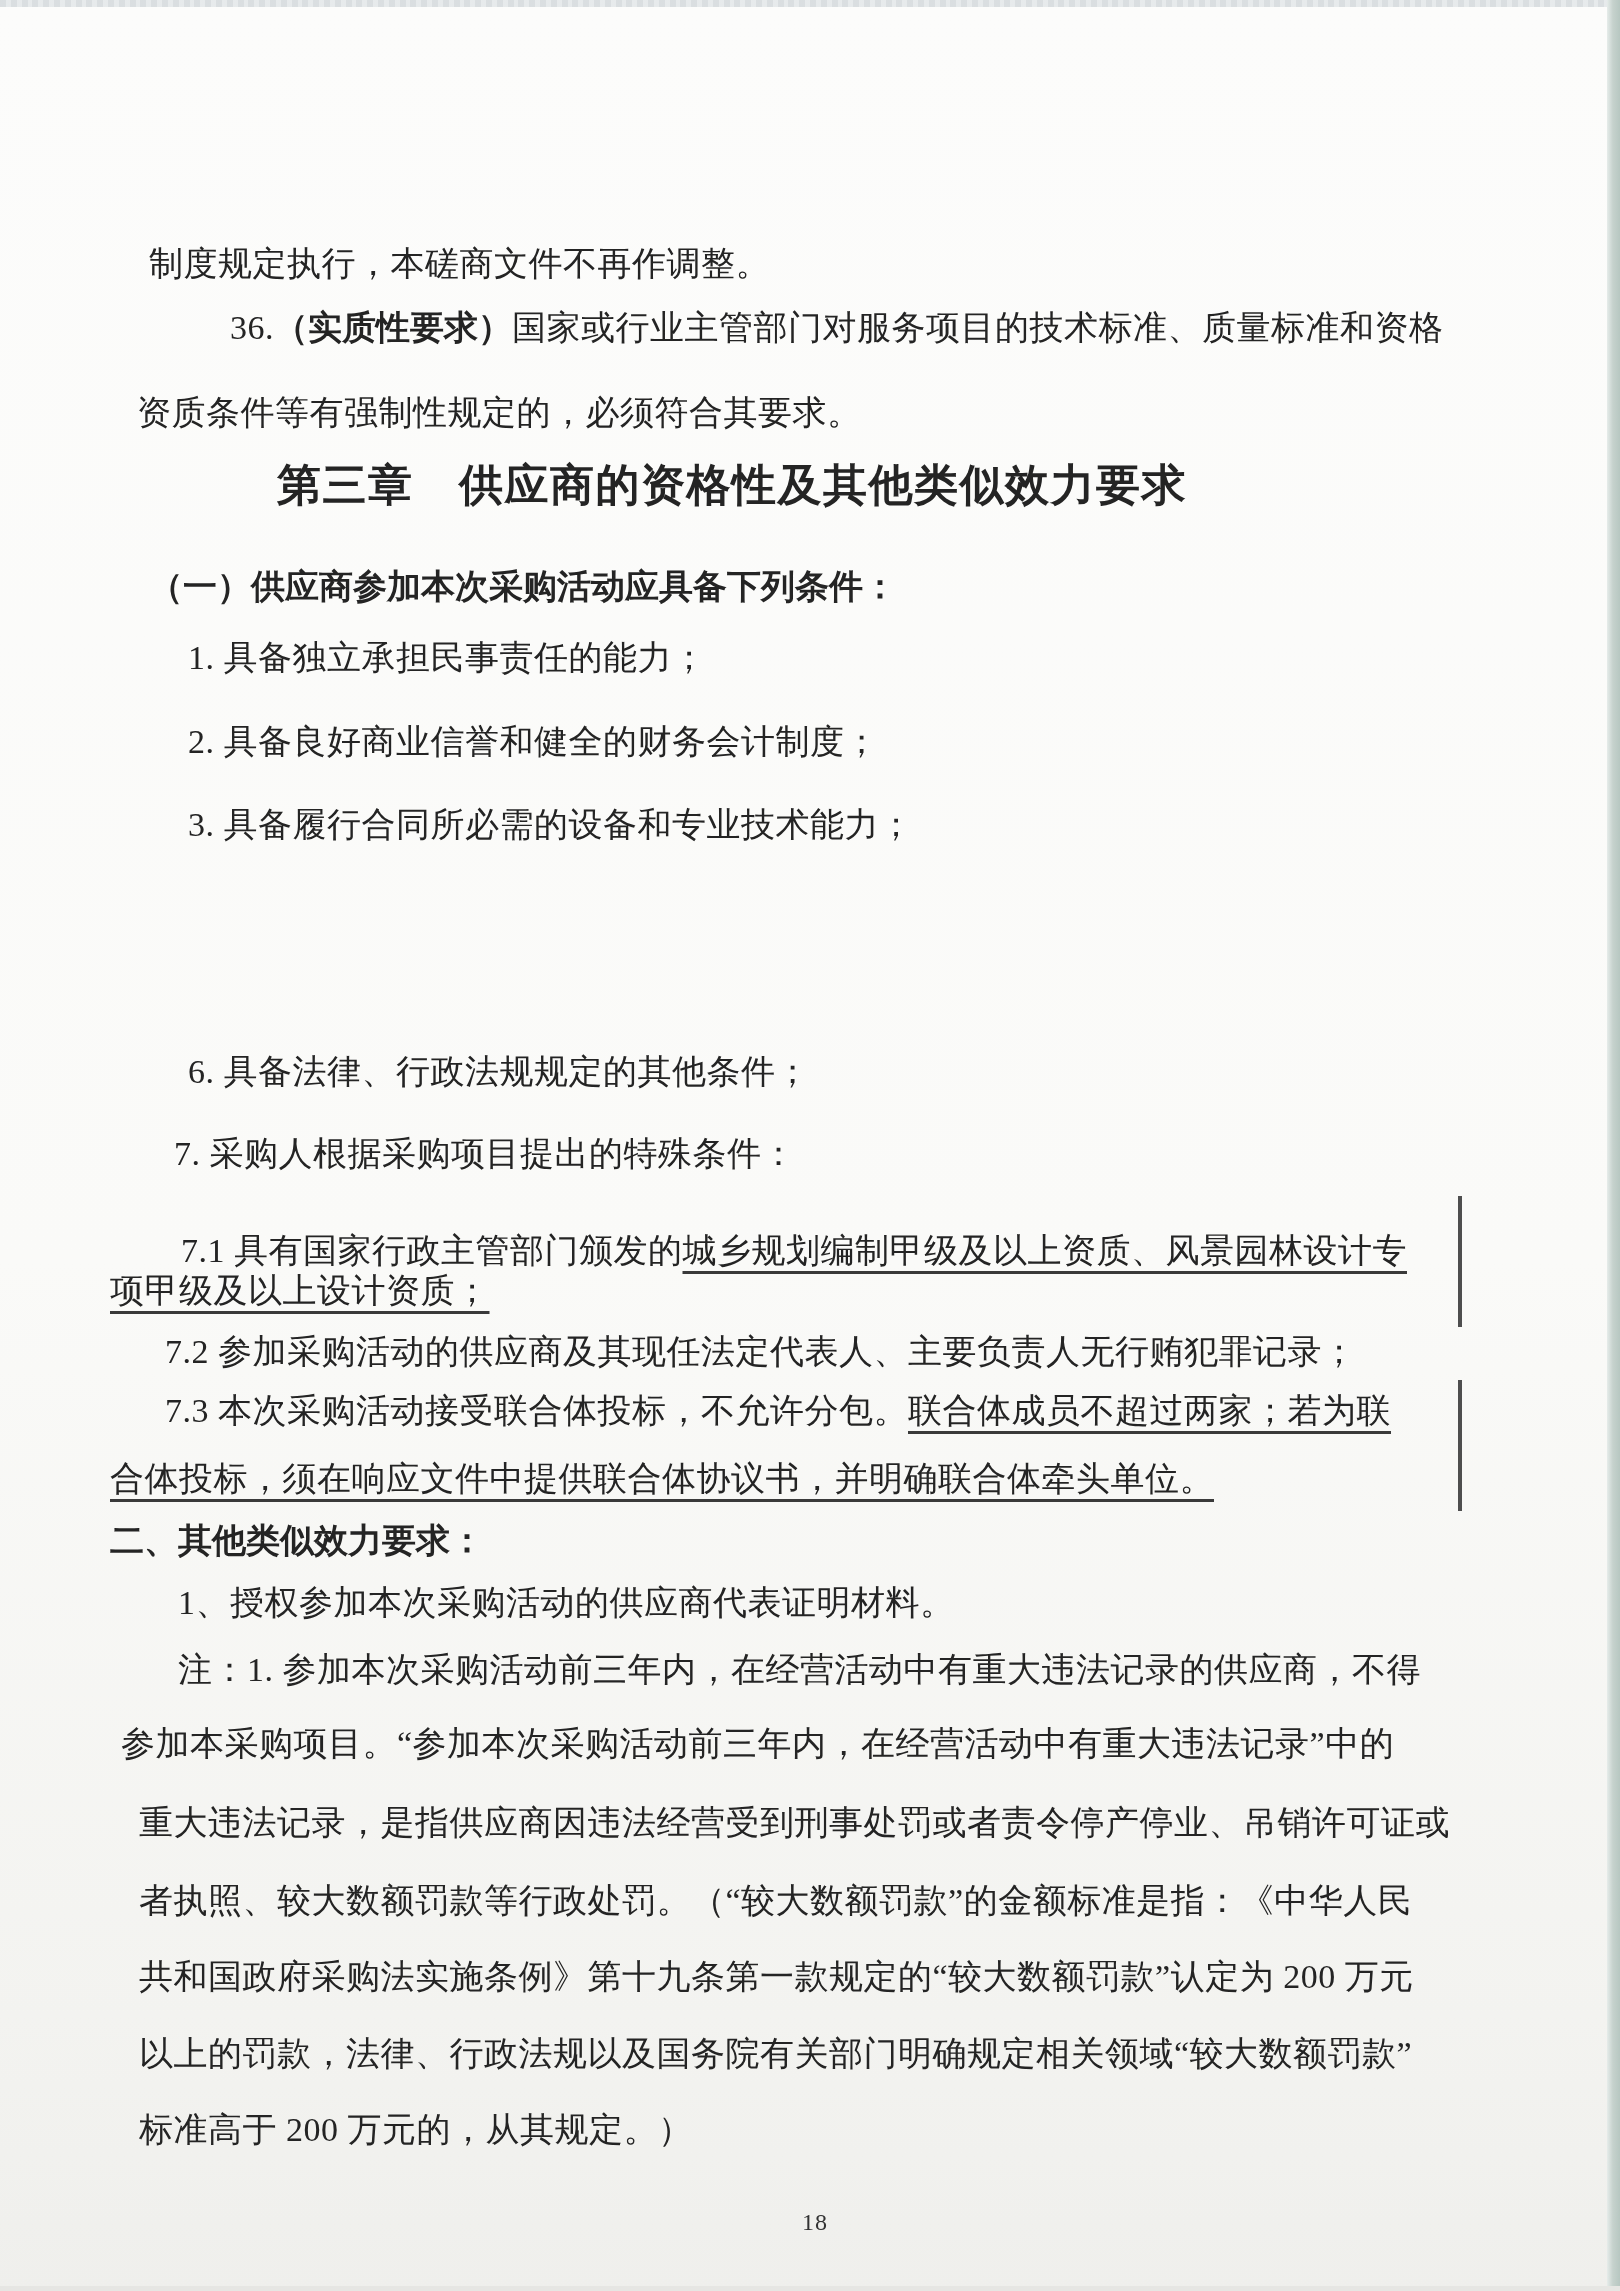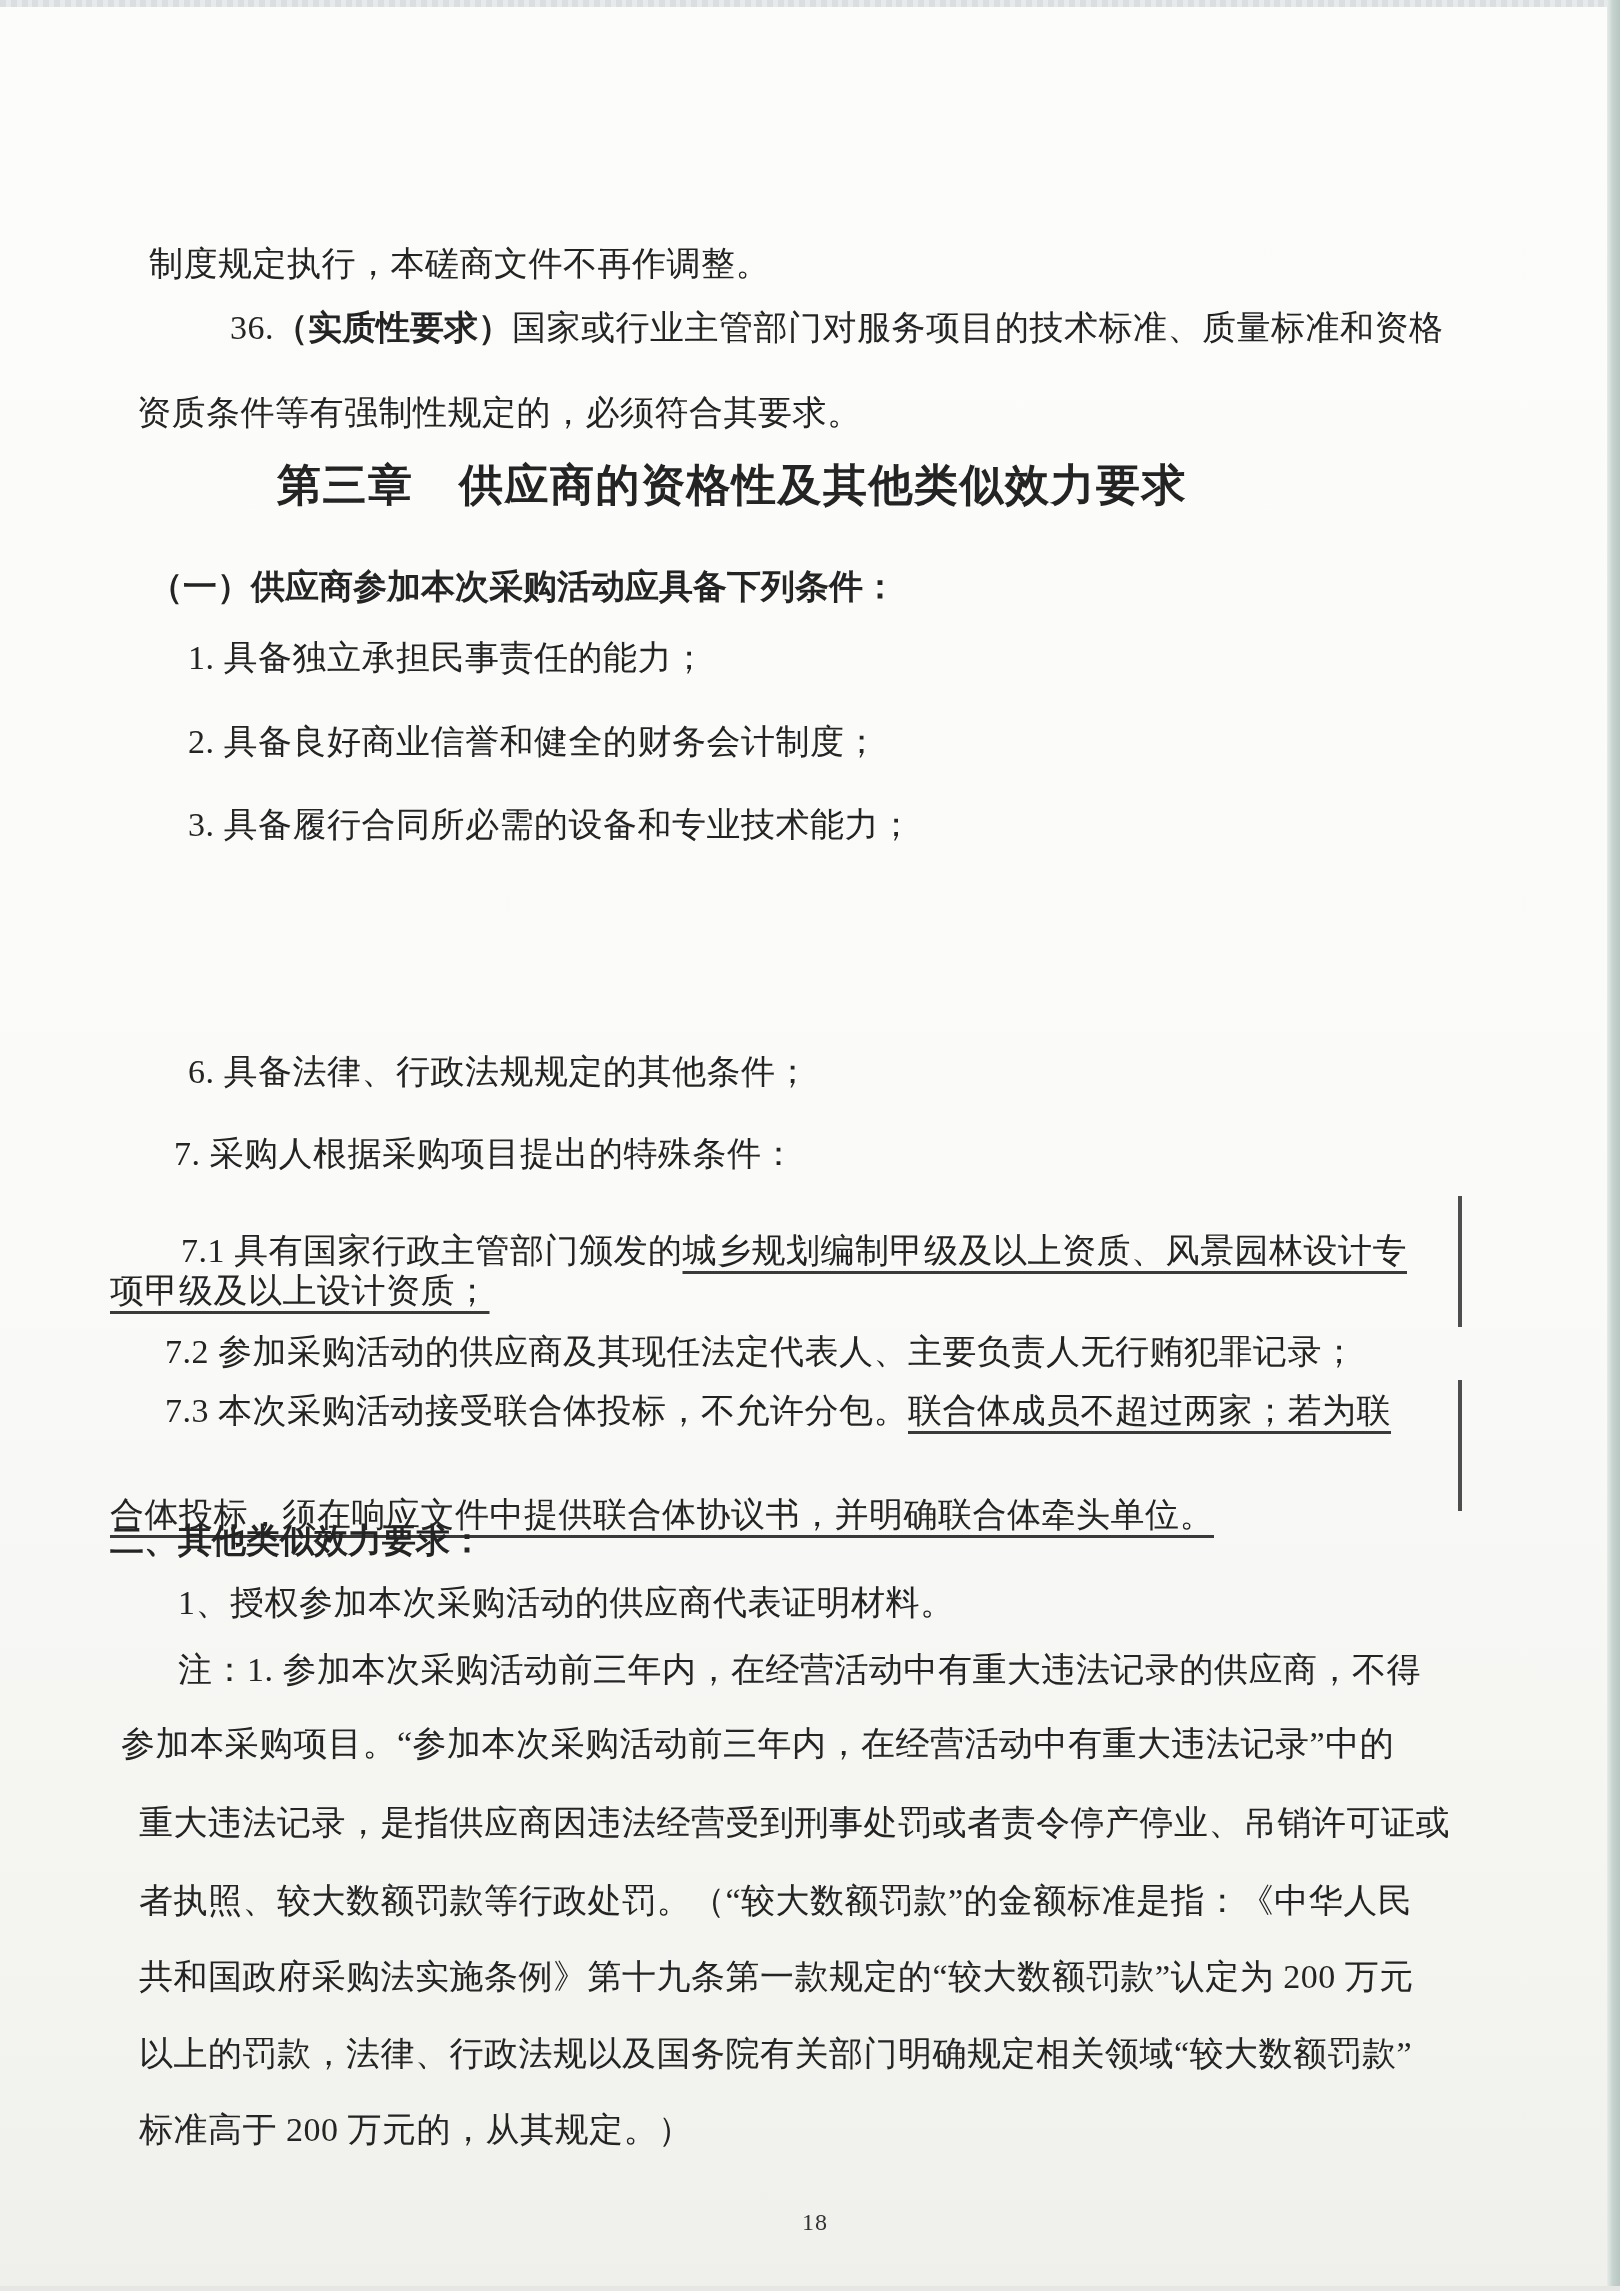--- a/index.html
+++ b/index.html
@@ -67,21 +67,21 @@
   </div>
   <div class="ln" style="top:1270px; left:110px;">
     <span class="u">项甲级及以上设计资质；</span>
   </div>
 
   <div class="ln" style="top:1331px; left:165px;">7.2 参加采购活动的供应商及其现任法定代表人、主要负责人无行贿犯罪记录；</div>
 
   <div class="ln" style="top:1390px; left:165px;">
     <span>7.3 本次采购活动接受联合体投标，不允许分包。</span><span class="u">联合体成员不超过两家；若为联</span>
   </div>
-  <div class="ln" style="top:1458px; left:110px;margin-top:36px;">
+  <div class="ln" style="top:1458px; left:110px;">
     <span class="u">合体投标，须在响应文件中提供联合体协议书，并明确联合体牵头单位。</span>
   </div>
 
   <div class="bar" style="top:1196px; height:131px;"></div>
   <div class="bar" style="top:1380px; height:131px;"></div>
 
   <div class="ln hei" style="top:1519px; left:110px;">二、其他类似效力要求：</div>
   <div class="ln" style="top:1582px; left:178px;">1、授权参加本次采购活动的供应商代表证明材料。</div>
 
   <div class="ln" style="top:1649px; left:178px;">注：1. 参加本次采购活动前三年内，在经营活动中有重大违法记录的供应商，不得</div>

